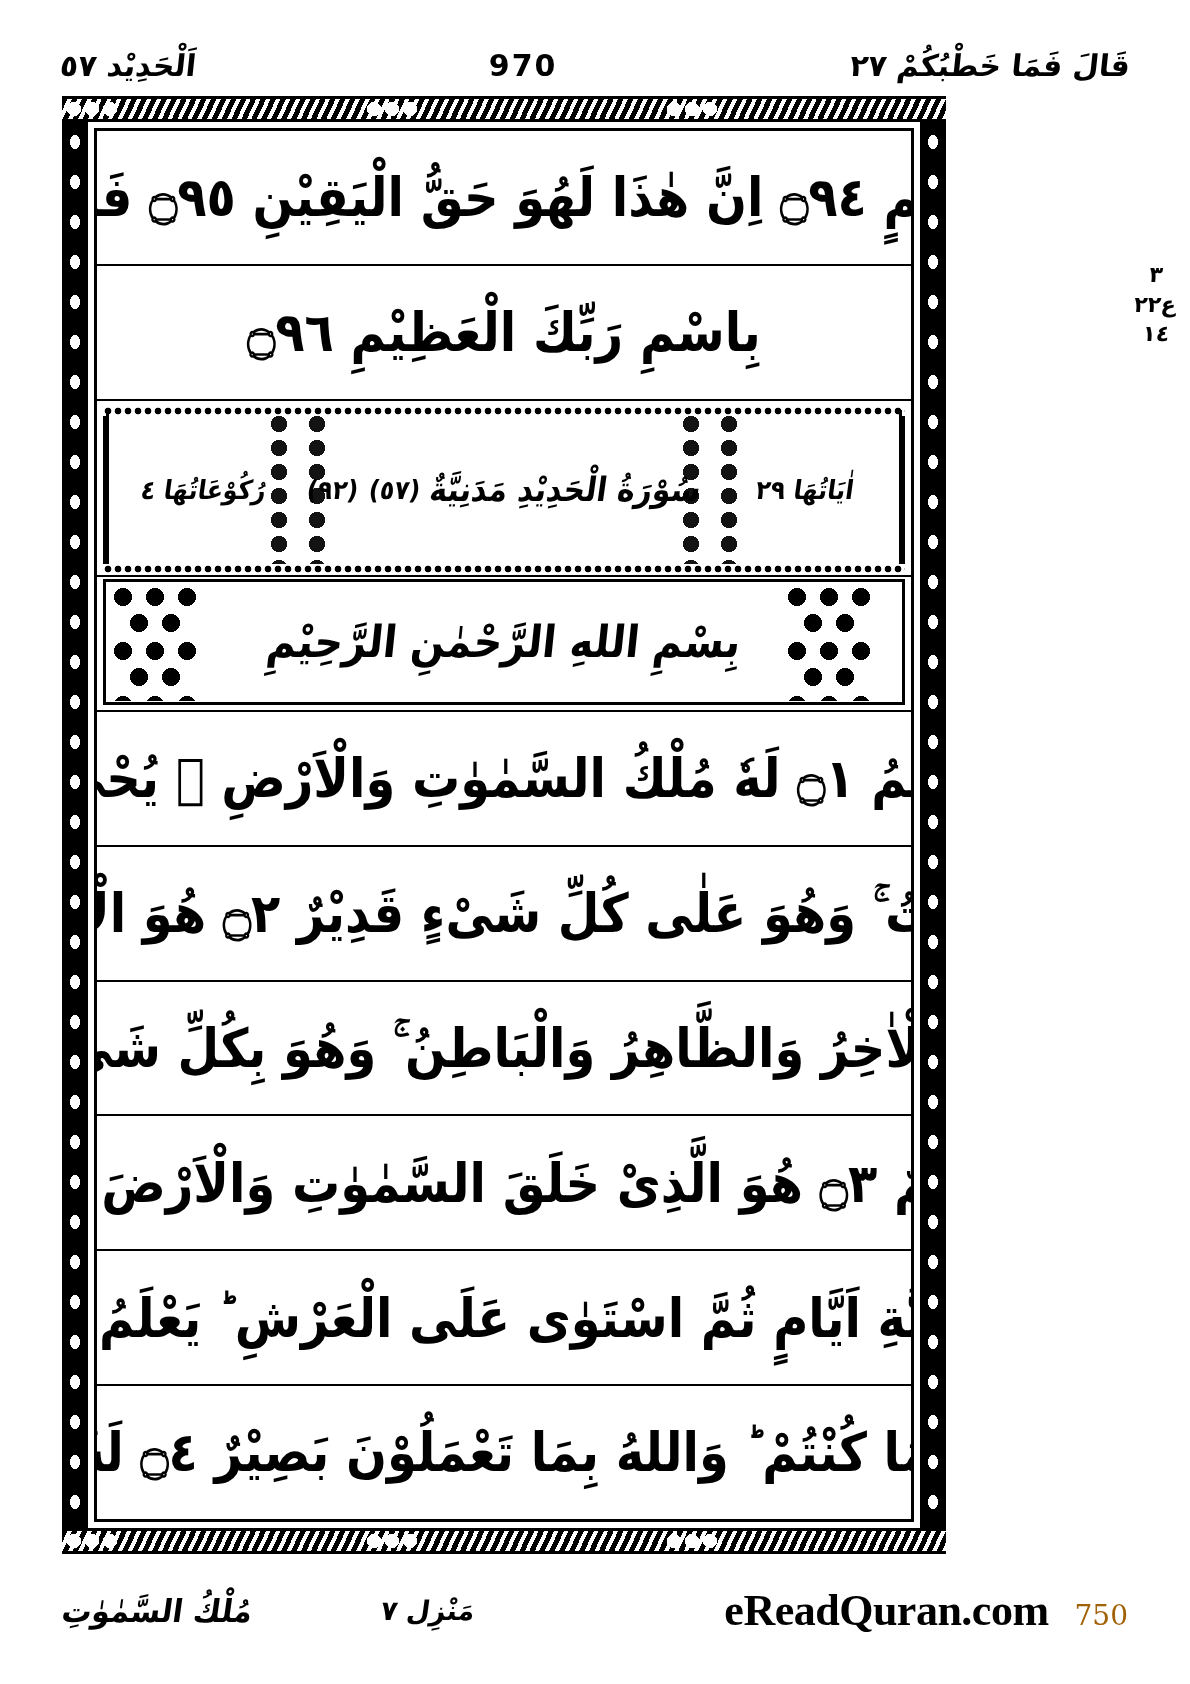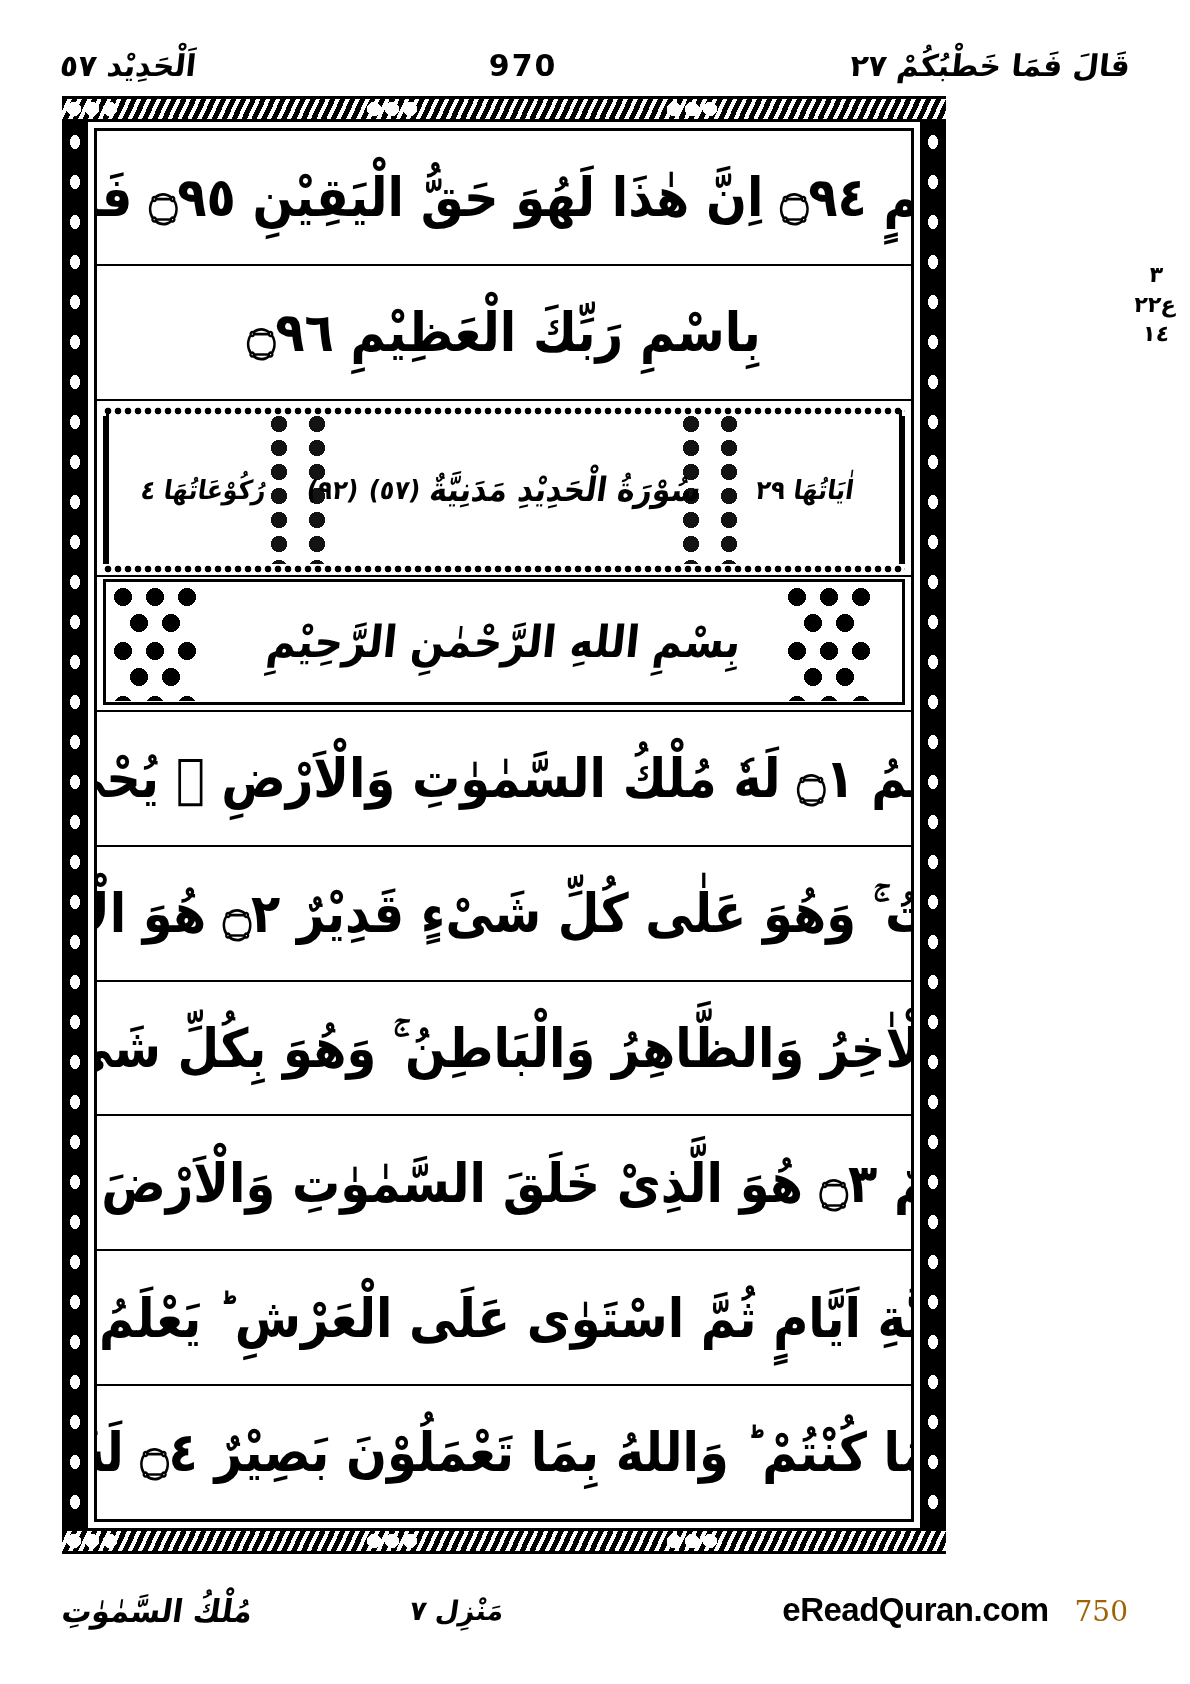--- a/index.html
+++ b/index.html
@@ -329,22 +329,22 @@
     white-space: nowrap;
     margin-right: 120px;
   }
   .footer-brand-group {
     display: flex;
     align-items: baseline;
     direction: ltr;
     gap: 26px;
   }
   .footer-brand {
-    font-family: Liberation Sans, sans-serif;
-    font-size: 33px;
+    font-family: Liberation Serif, serif;
+    font-size: 44px;
     font-weight: bold;
     color: #000;
     letter-spacing: -0.5px;
     white-space: nowrap;
   }
   .footer-pagenum {
     font-family: "DejaVu Serif", serif;
     font-size: 28px;
     color: #a16207;
   }

